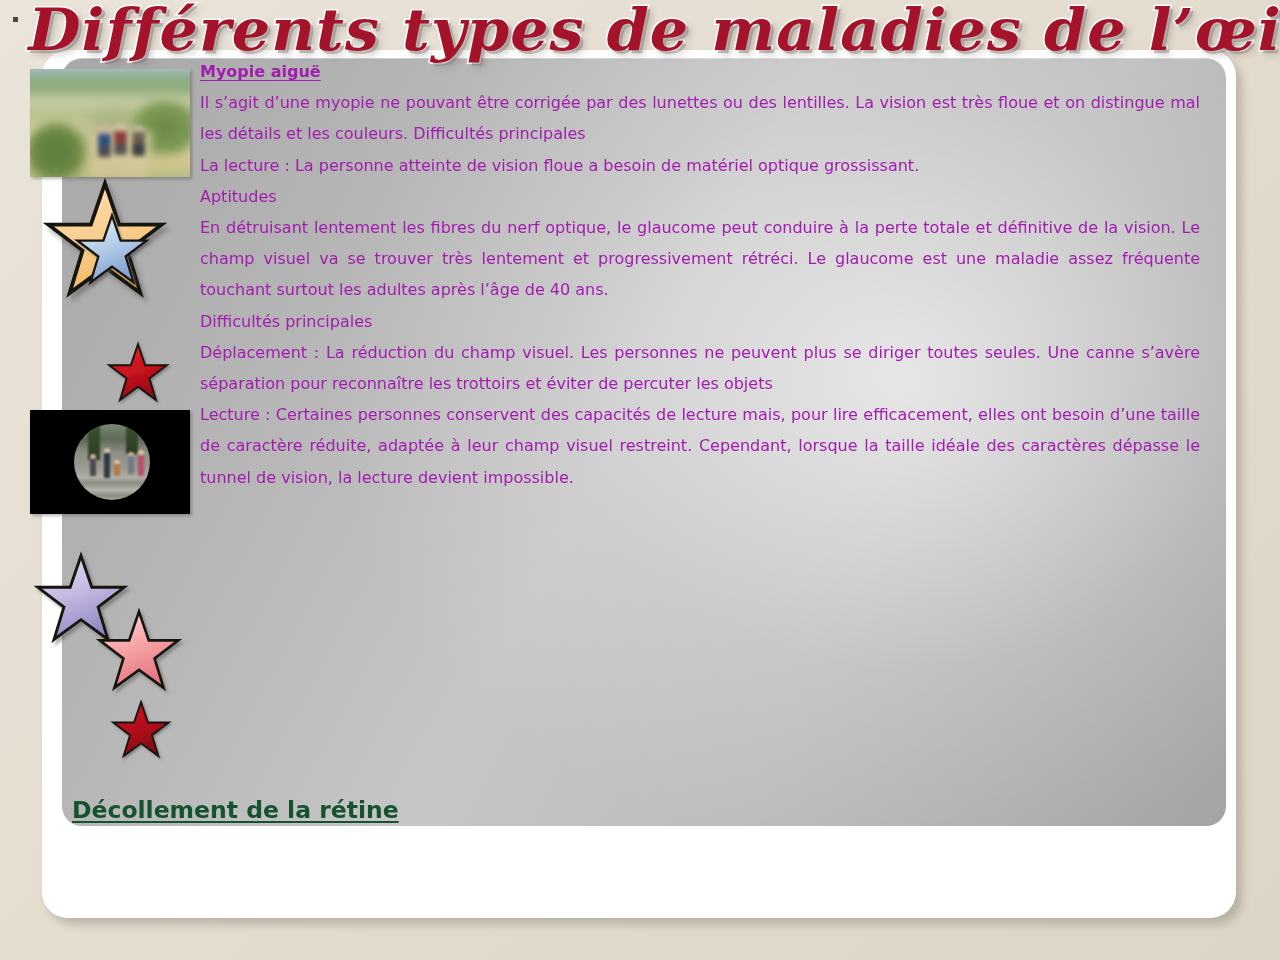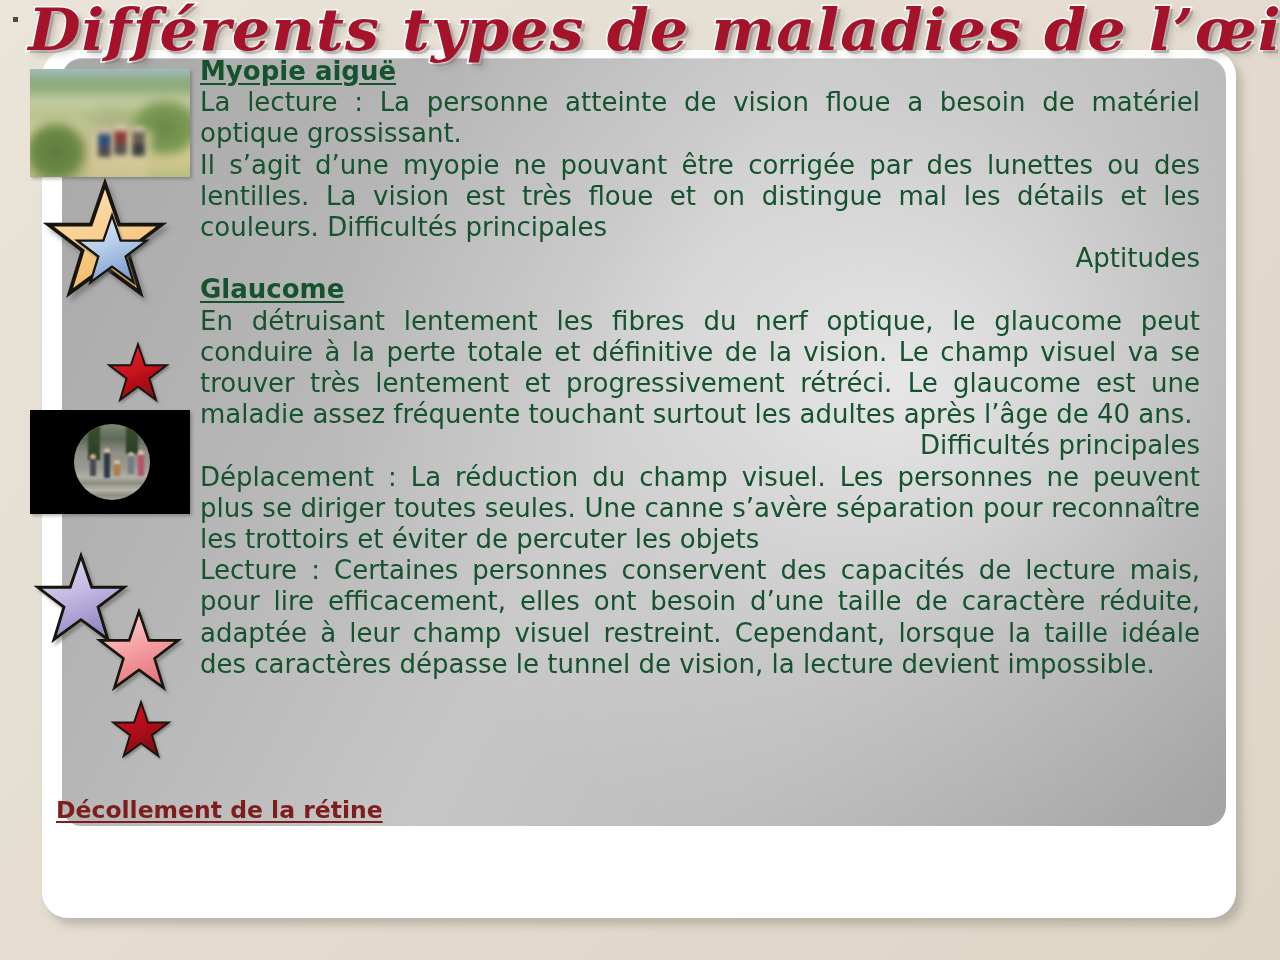--- a/index.html
+++ b/index.html
@@ -228,49 +228,49 @@
   .star-red2    { left: 112px; top: 700px; }
 
   
   .content {
     position: absolute;
     left: 200px;
     top: 56px;
     width: 1000px;
     z-index: 30;
     font-family: "DejaVu Sans", sans-serif;
-    font-size: 26px;
+    font-size: 16px;
     line-height: 31.2px;
-    color: #14532d;
+    color: #a21caf;
     text-align: justify;
     text-justify: inter-word;
   }
   .content p {
     margin: 0;
     padding: 0;
   }
   .heading {
     font-weight: bold;
     text-decoration: underline;
     text-underline-offset: 3px;
     text-align: left;
   }
-  .plainhead { text-align: right; }
+  .plainhead { text-align: left; }
 
   
   .retina-block {
     position: absolute;
-    left: 56px;
+    left: 72px;
     top: 795px;
     width: 1146px;
     z-index: 32;
     font-family: "DejaVu Sans", sans-serif;
     font-size: 23.5px;
     line-height: 31.2px;
-    color: #7f1d1d;
+    color: #14532d;
     text-align: justify;
   }
   .retina-block p { margin: 0; }
 </style>
 </head>
 <body>
 
 <div class="slide"></div>
 
 <div class="tiny-dot"></div>
@@ -398,25 +398,24 @@
   </svg>
 </div>
 
 <div class="title-wrap">
   <div class="title">Différents types de maladies de l’œil</div>
 </div>
 
 <div class="content">
 
   <p class="heading">Myopie aiguë</p>
+  <p>Il s’agit d’une myopie ne pouvant être corrigée par des lunettes ou des lentilles. La vision est très floue et on distingue mal les détails et les couleurs. Difficultés principales</p>
   <p>La lecture : La personne atteinte de vision floue a besoin de matériel optique grossissant.</p>
-  <p>Il s’agit d’une myopie ne pouvant être corrigée par des lunettes ou des lentilles. La vision est très floue et on distingue mal les détails et les couleurs. Difficultés principales</p>
   <p class="plainhead">Aptitudes</p>
 
-  <p class="heading">Glaucome</p>
   <p>En détruisant lentement les fibres du nerf optique, le glaucome peut conduire à la perte totale et définitive de la vision. Le champ visuel va se trouver très lentement et progressivement rétréci. Le glaucome est une maladie assez fréquente touchant surtout les adultes après l’âge de 40 ans.</p>
   <p class="plainhead">Difficultés principales</p>
   <p>Déplacement : La réduction du champ visuel. Les personnes ne peuvent plus se diriger toutes seules. Une canne s’avère séparation pour reconnaître les trottoirs et éviter de percuter les objets</p>
   <p>Lecture : Certaines personnes conservent des capacités de lecture mais, pour lire efficacement, elles ont besoin d’une taille de caractère réduite, adaptée à leur champ visuel restreint. Cependant, lorsque la taille idéale des caractères dépasse le tunnel de vision, la lecture devient impossible.</p>
 
 </div>
 
 <div class="retina-block">
   <p class="heading">Décollement de la rétine</p>
 </div>

